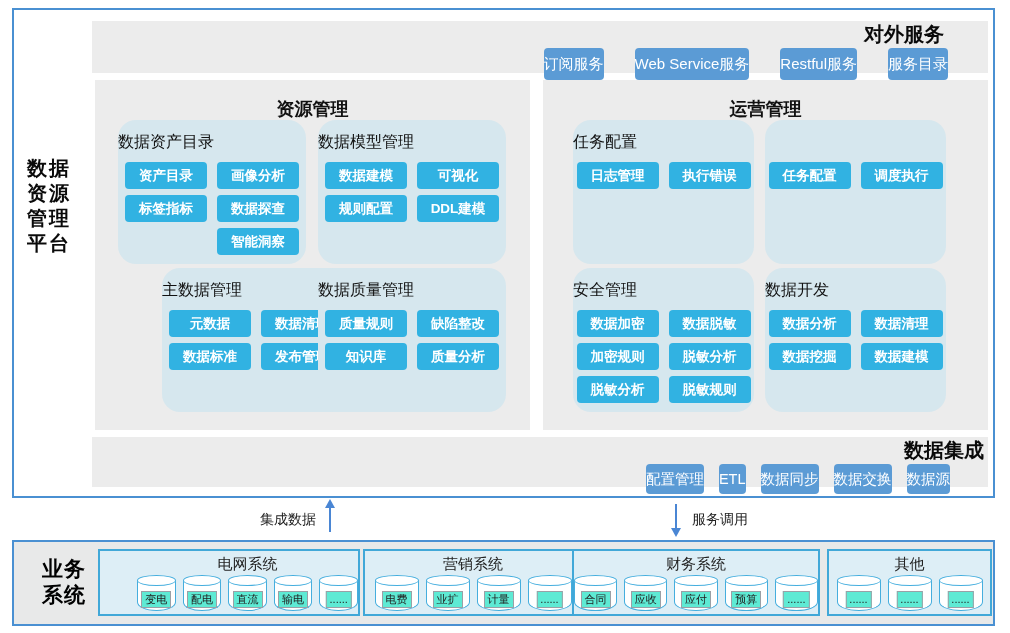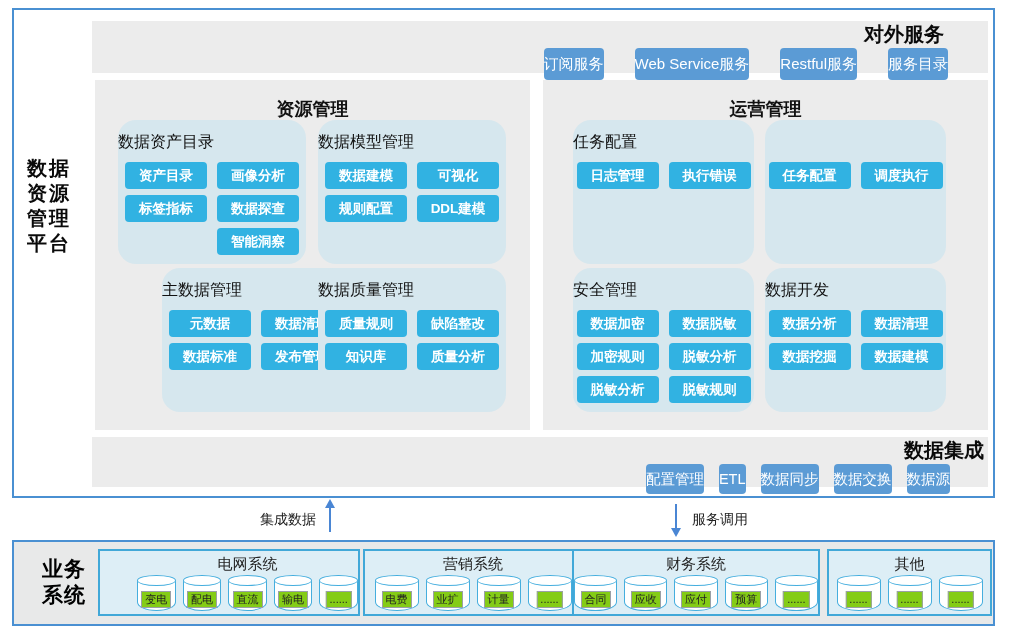--- a/index.html
+++ b/index.html
@@ -106,21 +106,21 @@
     position:absolute; top:0; left:0; width:100%; height:11px; background:#fff;
     border:1.5px solid #45aede; border-radius:50%; box-sizing:border-box; z-index:2;
   }
   .cyl-body {
     position:absolute; top:5px; left:0; right:0; bottom:0; background:#fff;
     border:1.5px solid #45aede; border-top:none; box-sizing:border-box;
     border-radius:0 0 50% 50% / 0 0 9px 9px;
   }
   .cyl-label {
     position:absolute; left:50%; transform:translateX(-50%); bottom:3px;
-    background:#84cc16; border:1px solid #9aa0a6; font-size:11px; line-height:15px;
+    background:#5eead4; border:1px solid #9aa0a6; font-size:11px; line-height:15px;
     padding:0 3px; white-space:nowrap; z-index:3; color:#222;
   }
 </style>
 </head>
 <body>
 
 <div class="stage">
 
   <div class="outer-border"></div>
   <div class="platform-label">数据资源管理平台</div>

